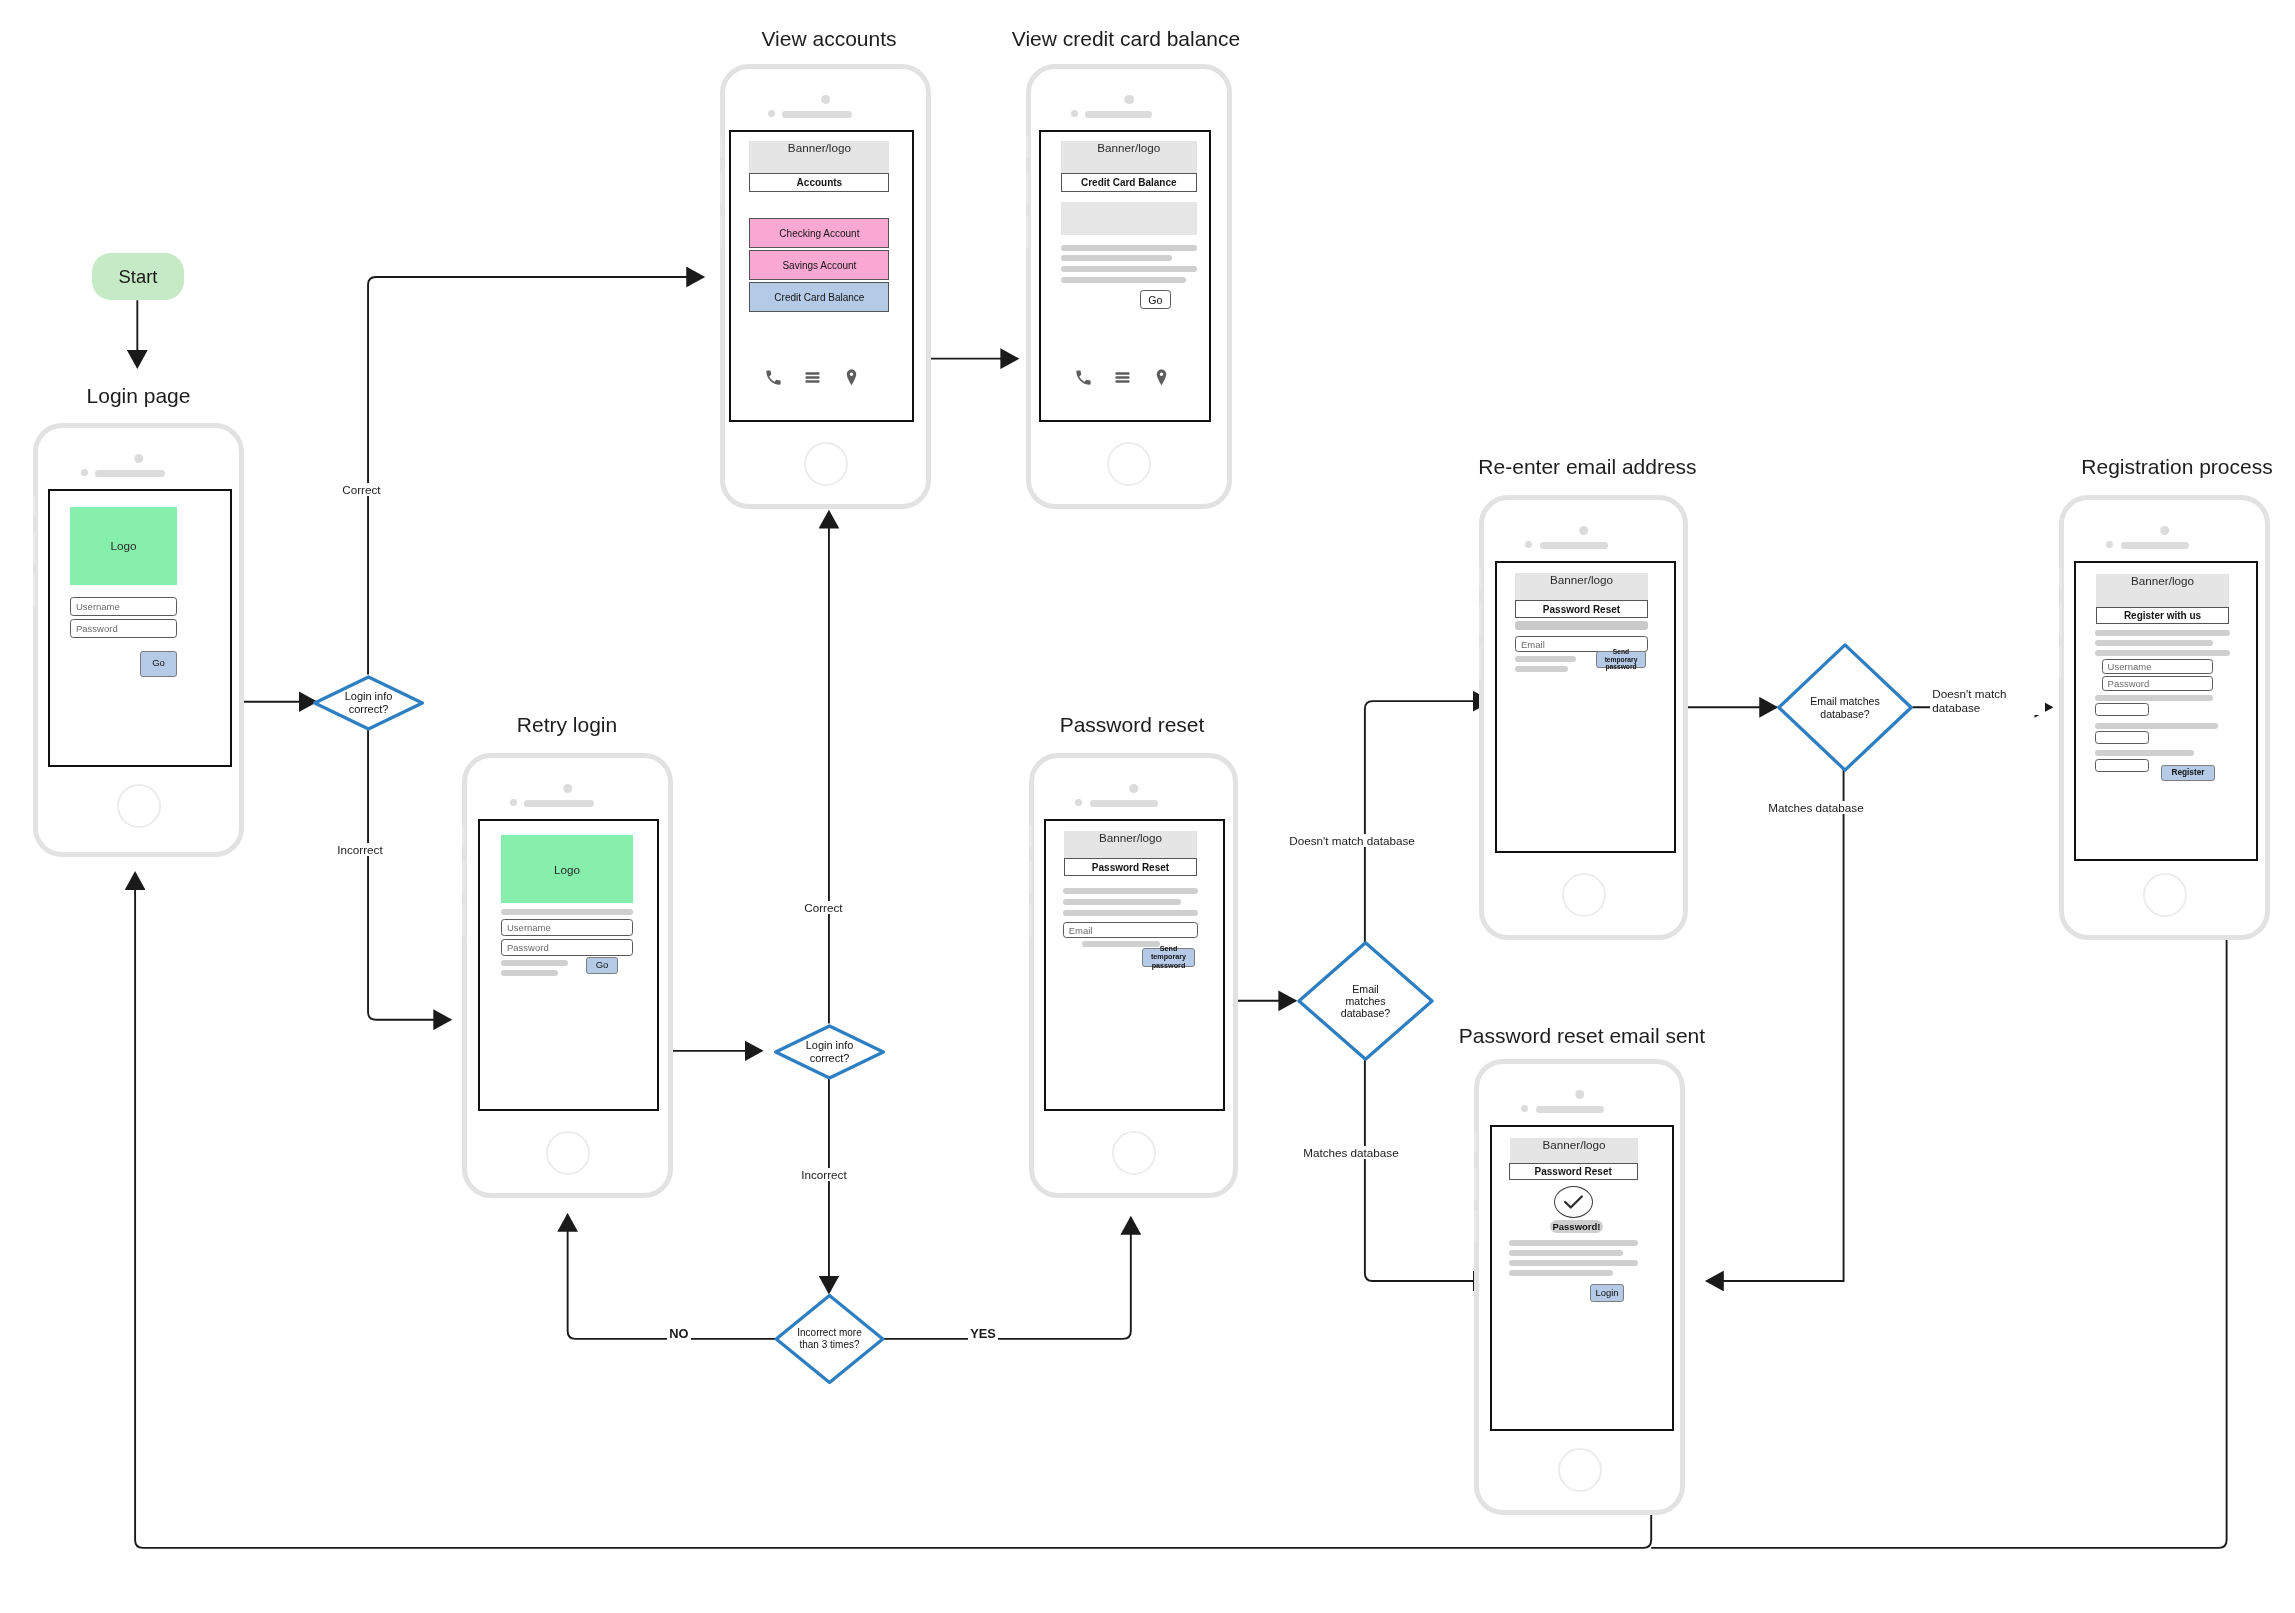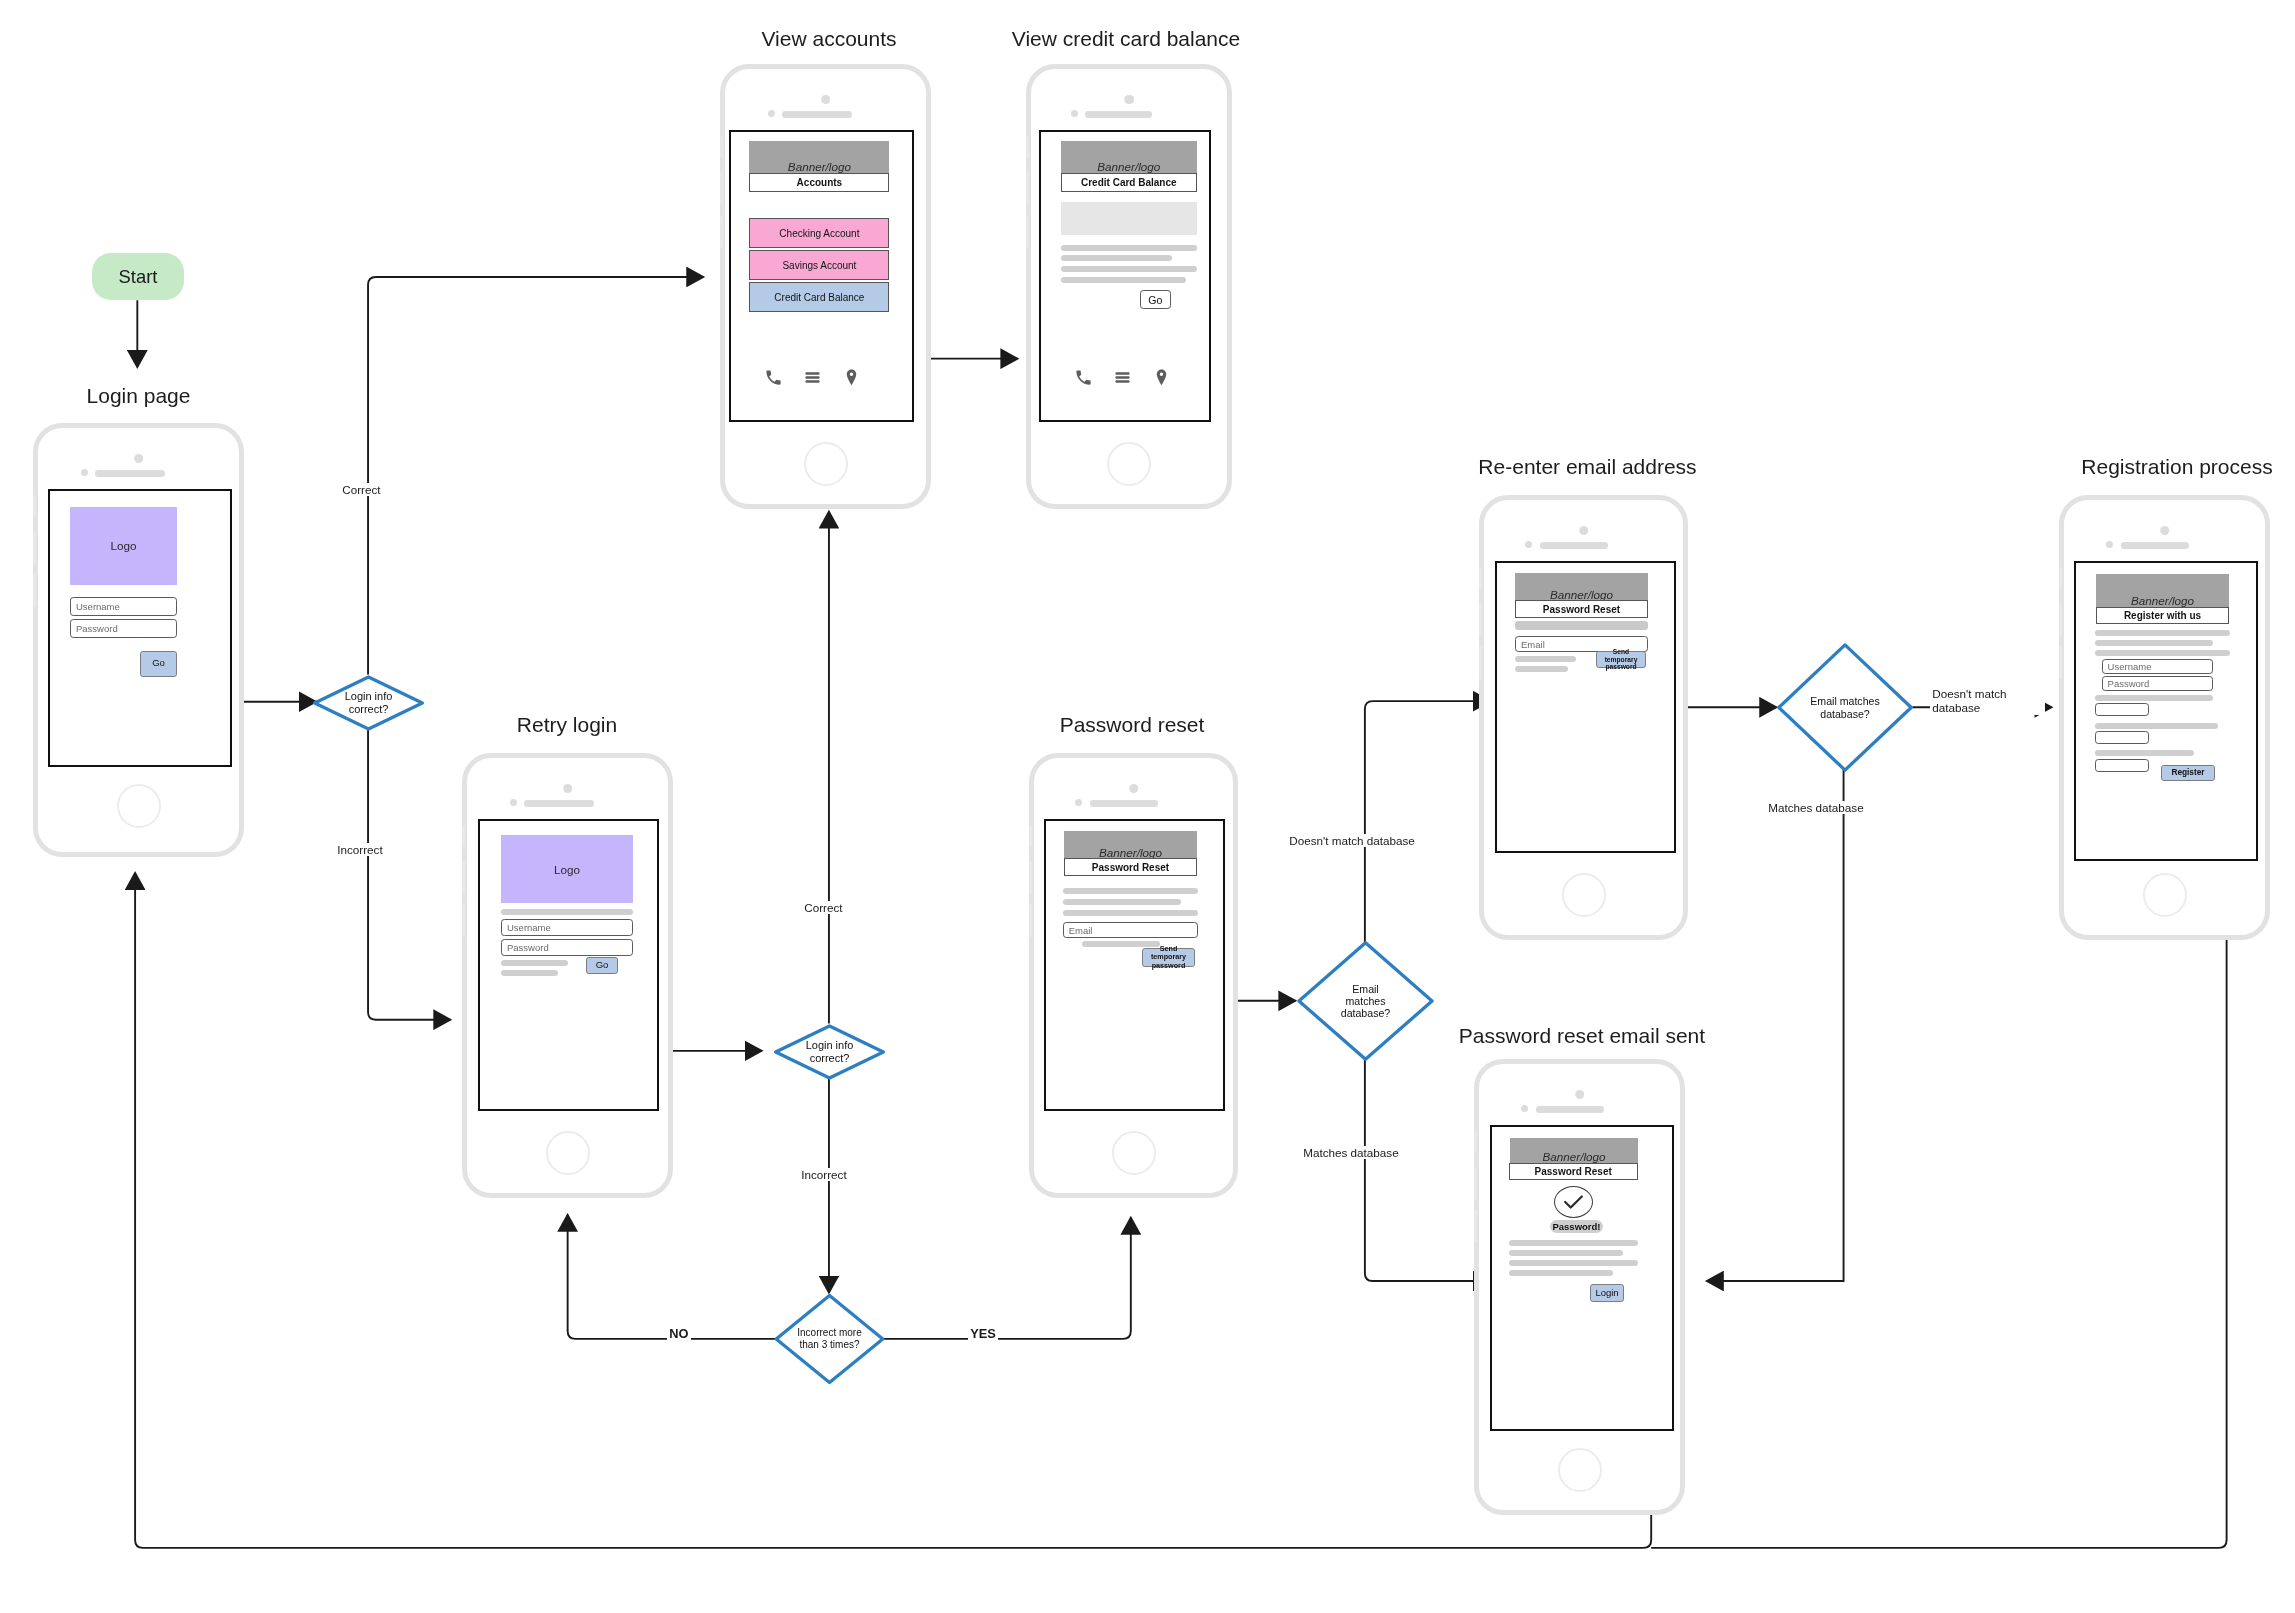--- a/index.html
+++ b/index.html
@@ -19,25 +19,25 @@
   .phone .speaker-dot{position:absolute;left:50%;transform:translateX(-50%);
          width:9.5px;height:9.5px;border-radius:50%;background:#dcdcdc;}
   .phone .cam-dot{position:absolute;width:7.2px;height:7.2px;border-radius:50%;background:#dcdcdc;}
   .phone .speaker-bar{position:absolute;height:6.7px;border-radius:3.3px;background:#dcdcdc;}
   .phone .home-btn{position:absolute;left:50%;transform:translateX(-50%);
          border:2.2px solid #ececec;border-radius:50%;background:transparent;}
   .phone .side-btn{position:absolute;left:-5px;width:2.8px;background:#e8e8e8;border-radius:1.7px 0 0 1.7px;}
   .screen{position:absolute;box-sizing:border-box;border:2.2px solid #111;background:#fff;overflow:hidden;}
 
   
-  .banner{position:absolute;background:#a3a3a3;display:flex;align-items:flex-end;justify-content:center;
-          font-size:11.7px;color:#2b2b2b;font-style:italic;}
+  .banner{position:absolute;background:#e5e5e5;display:flex;align-items:flex-start;justify-content:center;
+          font-size:11.7px;color:#2b2b2b;}
   .navbox{position:absolute;box-sizing:border-box;border:1.1px solid #555;background:#fff;
           display:flex;align-items:center;justify-content:center;font-size:10px;font-weight:bold;color:#141414;}
-  .logo-box{position:absolute;background:#c4b5fd;display:flex;align-items:center;justify-content:center;
+  .logo-box{position:absolute;background:#86efac;display:flex;align-items:center;justify-content:center;
             font-size:11.7px;color:#2b2b2b;}
   .listbox{position:absolute;box-sizing:border-box;border:1.1px solid #555;background:#f9a8d4;
            display:flex;align-items:center;justify-content:center;font-size:10px;color:#141414;}
   .listbox.sel{background:#b4cae6;}
   .grey-block{position:absolute;background:#e6e6e6;}
   .skel{position:absolute;height:6.1px;border-radius:3.3px;background:#cfcfcf;}
   .skel.dark{background:#c9c9c9;}
   .field{position:absolute;box-sizing:border-box;border:1.1px solid #5a5a5a;border-radius:3.3px;background:#fff;
          display:flex;align-items:center;padding-left:5px;font-size:9.5px;color:#6b6b6b;}
   .btn-blue{position:absolute;box-sizing:border-box;background:#b4cae6;border:1.1px solid #7d7d7d;border-radius:2.8px;

